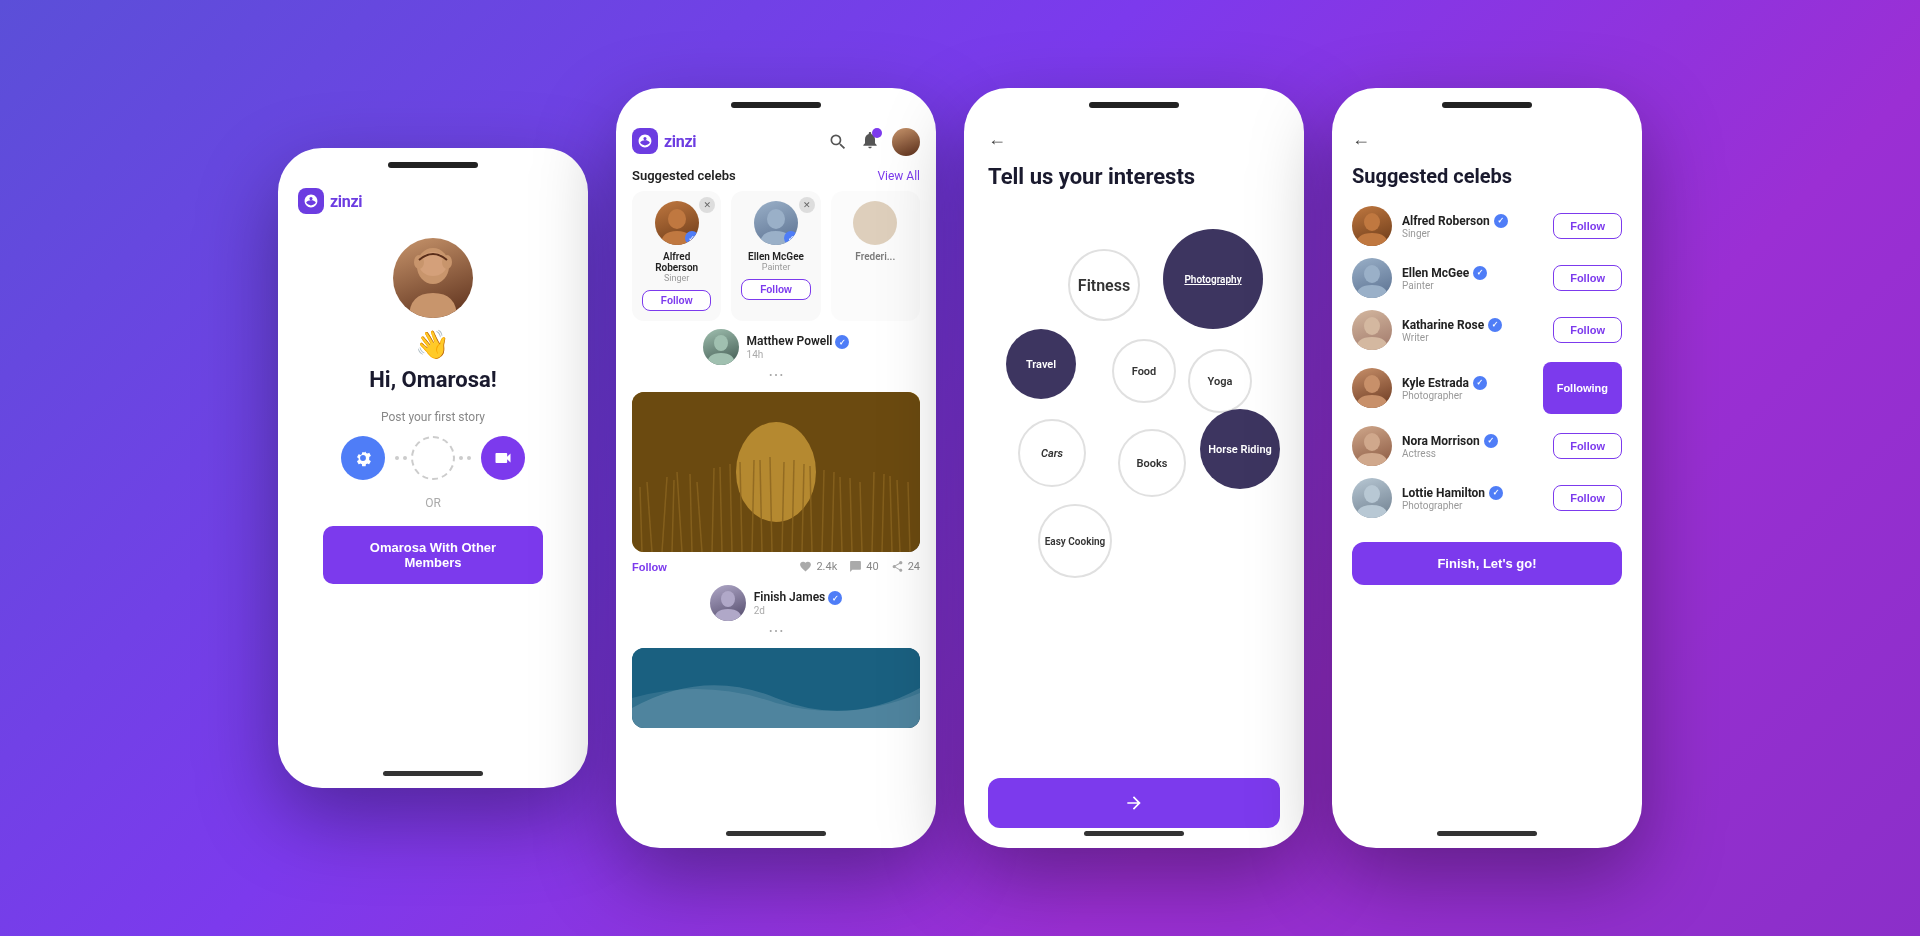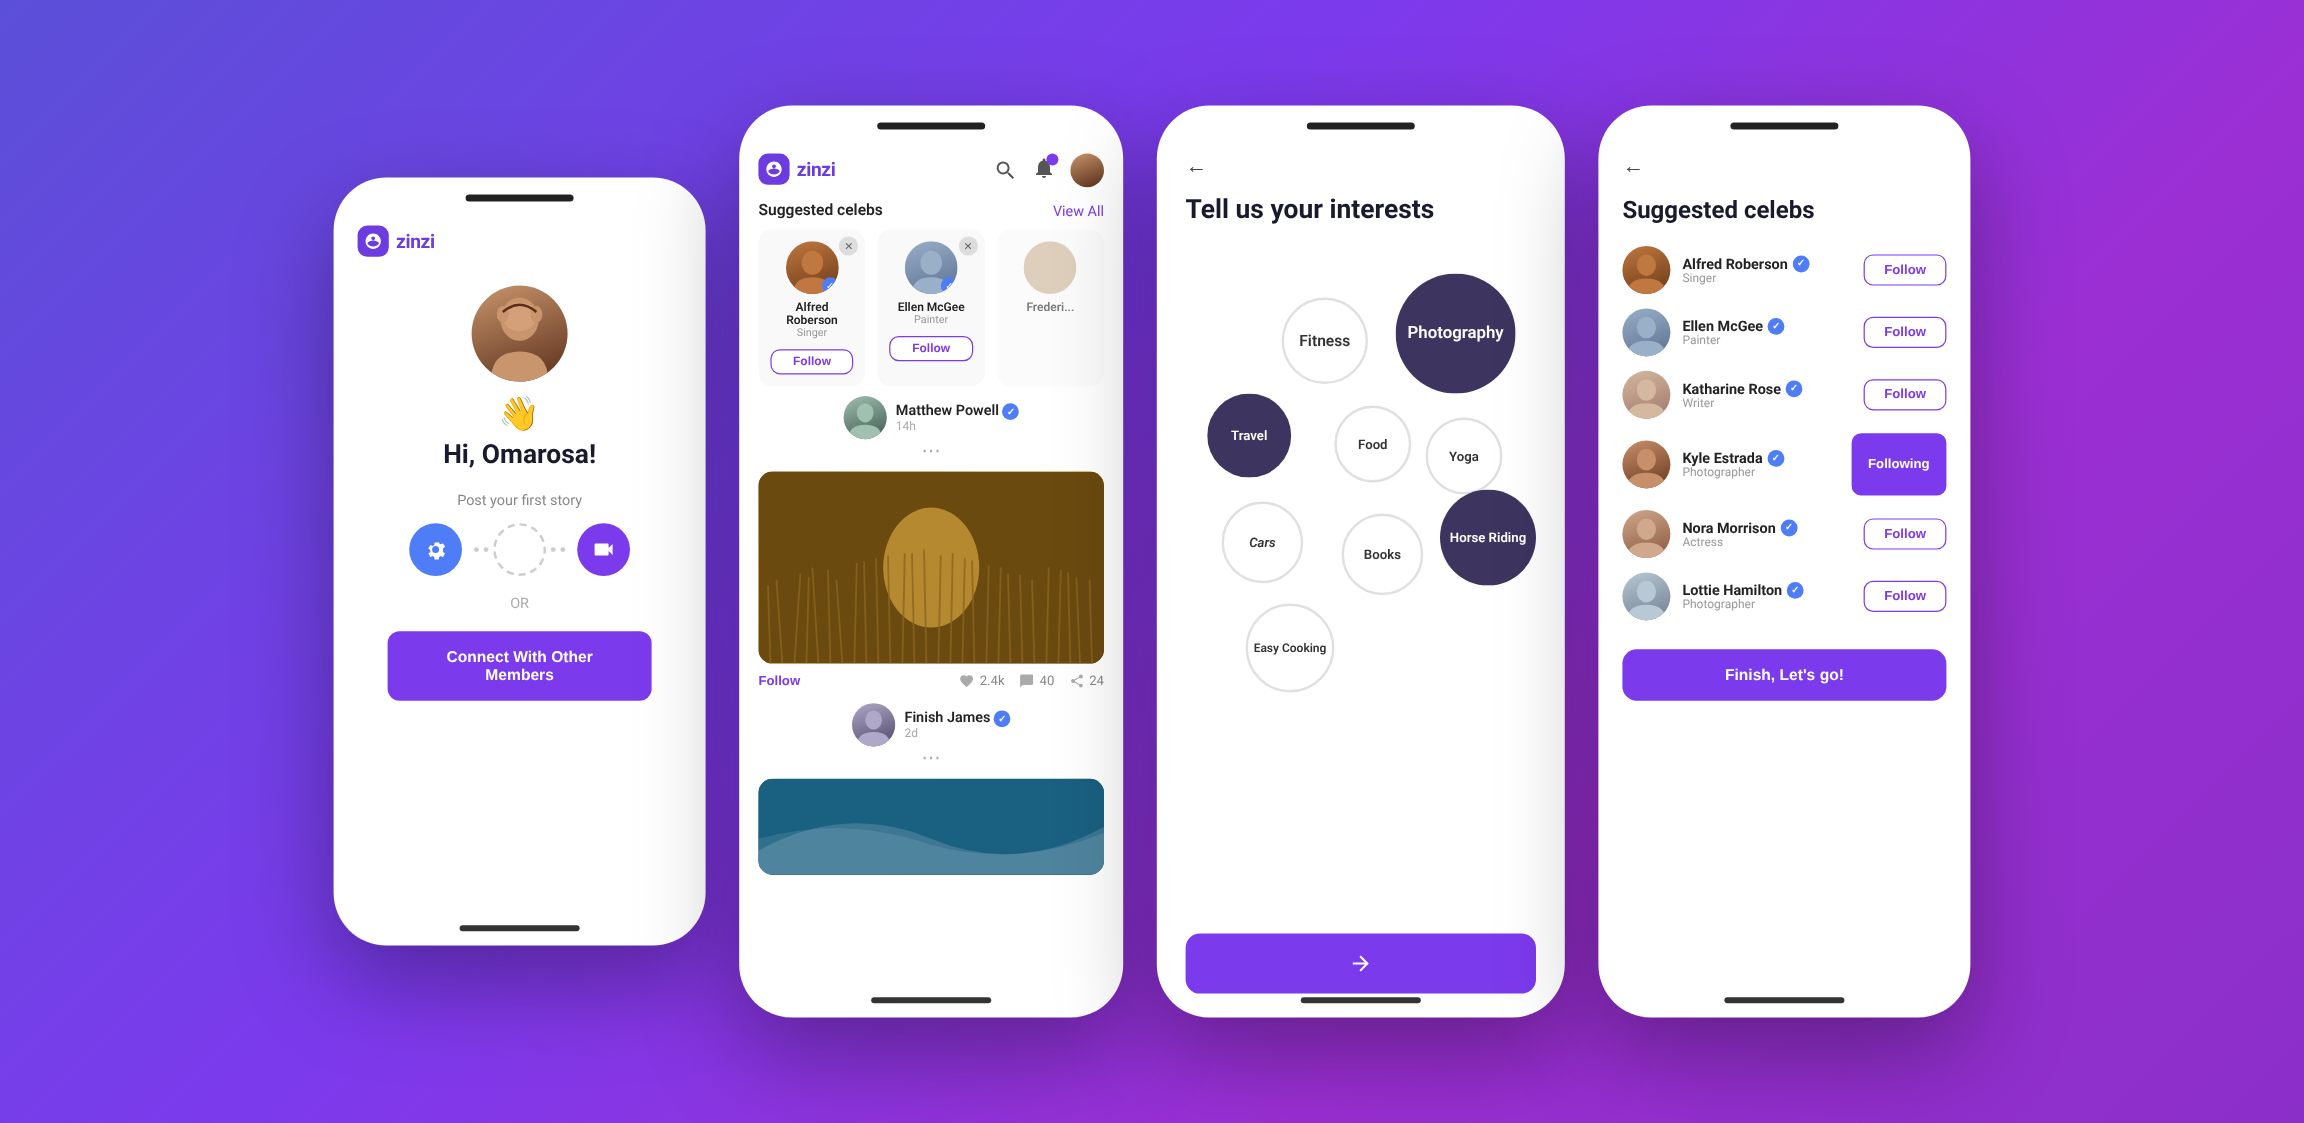--- a/index.html
+++ b/index.html
@@ -595,21 +595,21 @@
       </div>
       <button class="story-btn story-btn-video">
         <svg width="20" height="20" viewBox="0 0 24 24" fill="white">
           <path d="M17 10.5V7c0-.55-.45-1-1-1H4c-.55 0-1 .45-1 1v10c0 .55.45 1 1 1h12c.55 0 1-.45 1-1v-3.5l4 4v-11l-4 4z"></path>
         </svg>
       </button>
     </div>
 
     <div class="or-divider">OR</div>
 
-    <button class="connect-btn">Connect With Other Members</button>
+    <button class="connect-btn">Omarosa With Other Members</button>
   </div>
   <div class="phone-home"></div>
 </div>
 
 <div class="phone phone2">
   <div class="phone-notch"></div>
   <div class="phone-inner">
     <div class="feed-header">
       <div class="logo-row">
         <div class="logo-icon">
@@ -791,25 +791,25 @@
   <div class="phone-home"></div>
 </div>
 
 <div class="phone phone3">
   <div class="phone-notch"></div>
   <div class="phone-inner">
     <div class="back-arrow">←</div>
     <div class="interests-title">Tell us your interests</div>
     <div class="bubbles-area">
 
-      <div class="bubble bubble-light" style="width:72px;height:72px;font-size:13px;left:80px;top:30px;">
+      <div class="bubble bubble-light" style="width:72px;height:72px;font-size:16px;left:80px;top:30px;">
         <span>Fitness</span>
       </div>
 
-      <div class="bubble bubble-dark" style="width:100px;height:100px;font-size:14px;left:175px;top:10px;">
+      <div class="bubble bubble-dark" style="width:100px;height:100px;font-size:10px;left:175px;top:10px;text-decoration:underline;">
         <span style="text-align:center;padding:8px;">Photography</span>
       </div>
 
       <div class="bubble bubble-dark" style="width:70px;height:70px;font-size:11px;left:18px;top:110px;">
         <span>Travel</span>
       </div>
 
       <div class="bubble bubble-light" style="width:64px;height:64px;font-size:11px;left:124px;top:120px;">
         <span>Food</span>
       </div>

